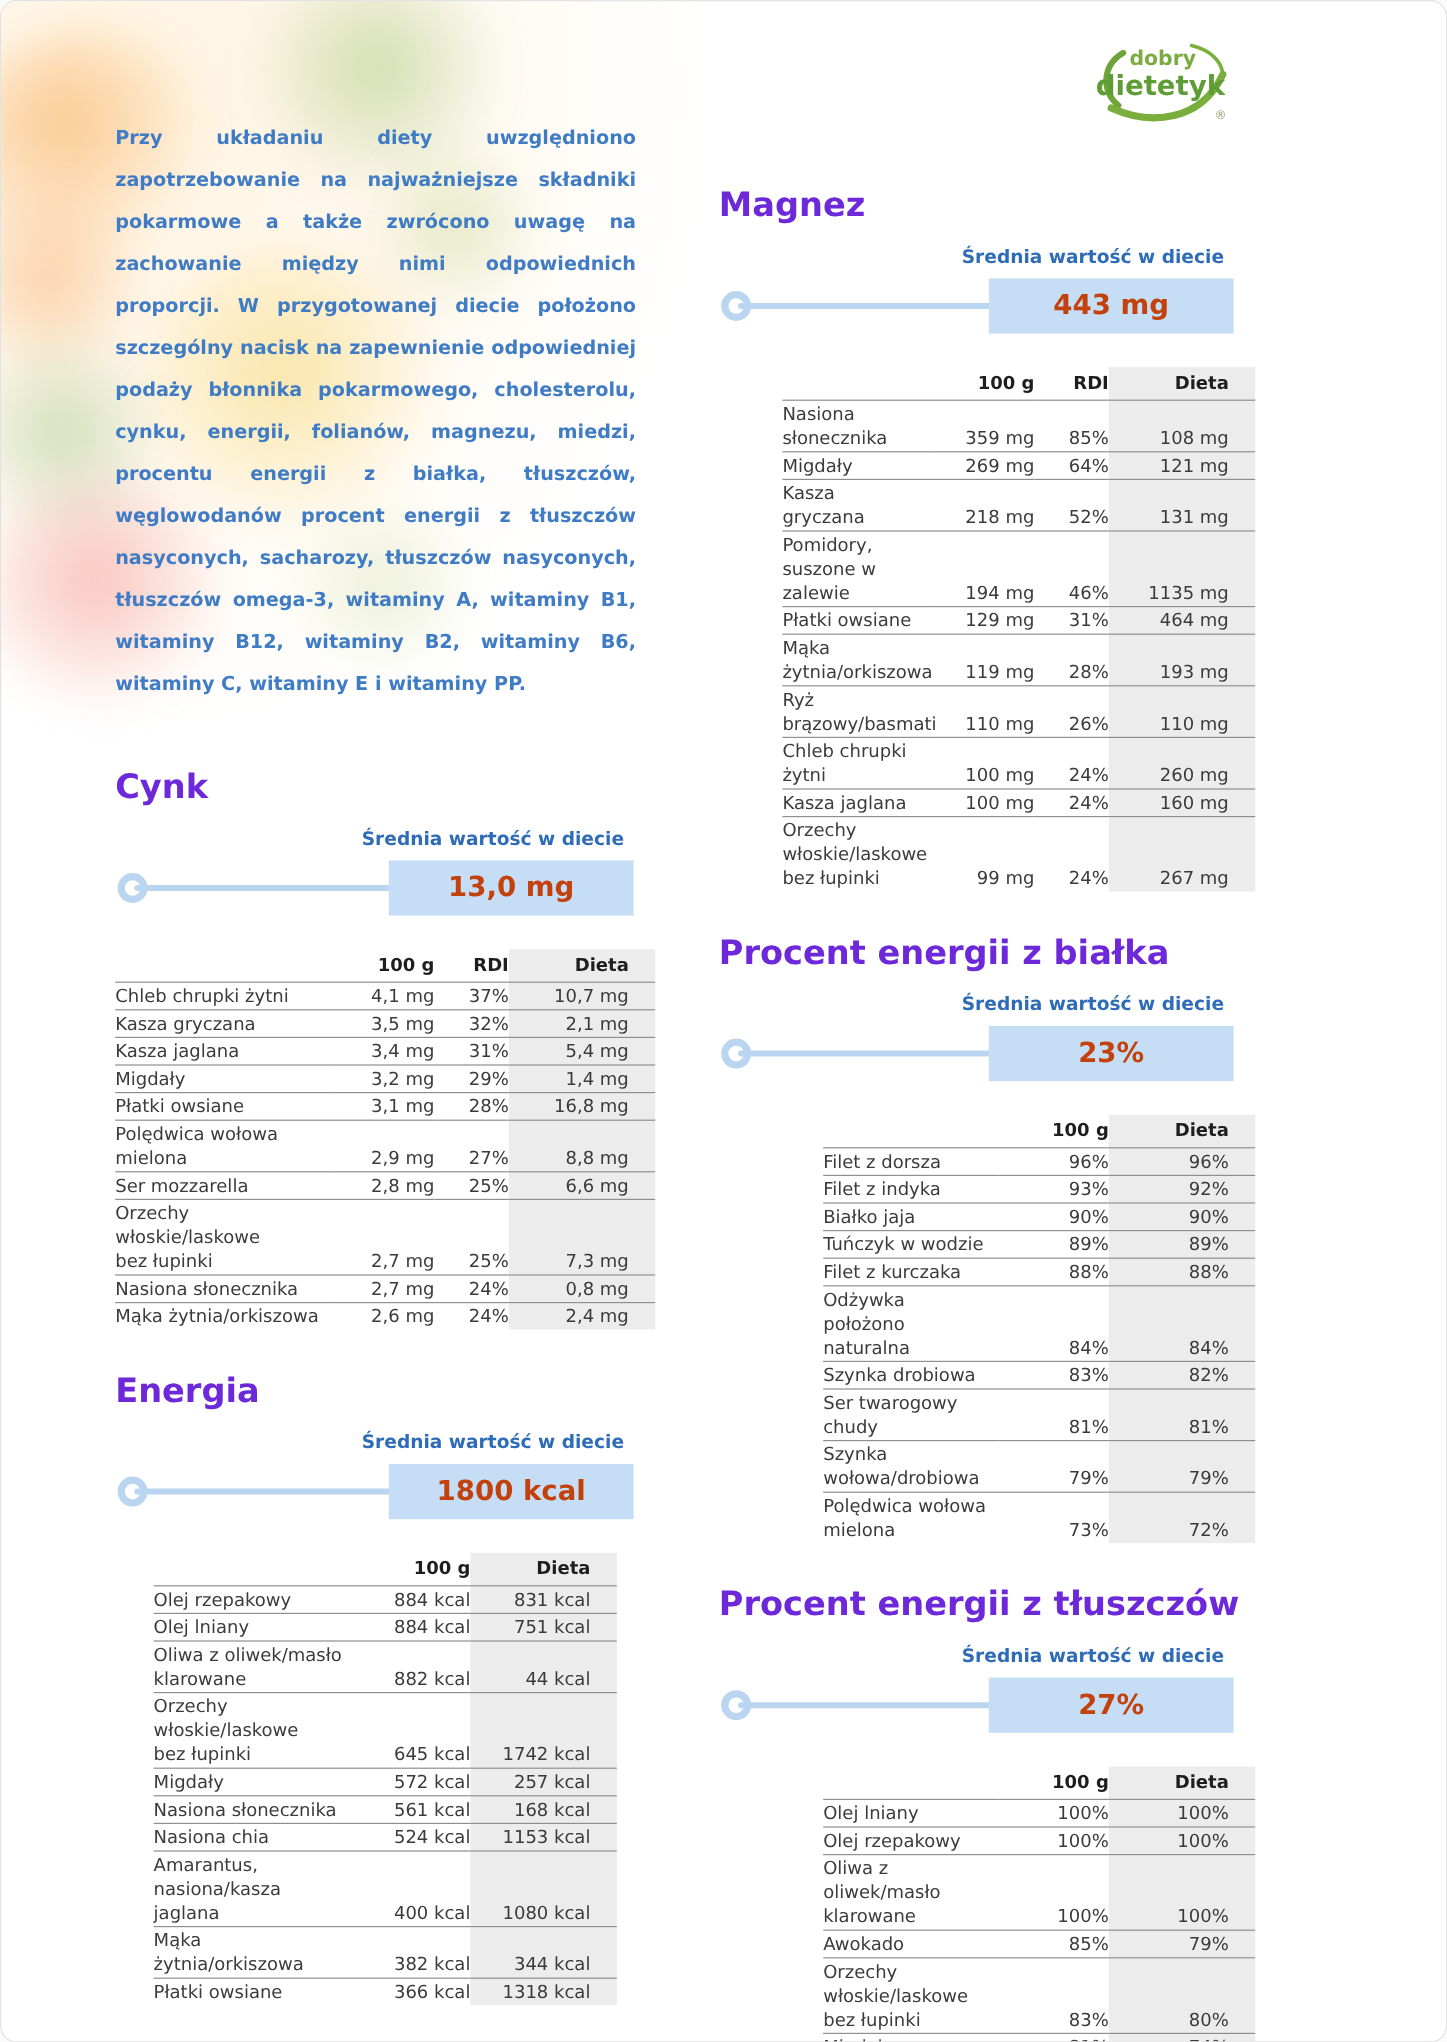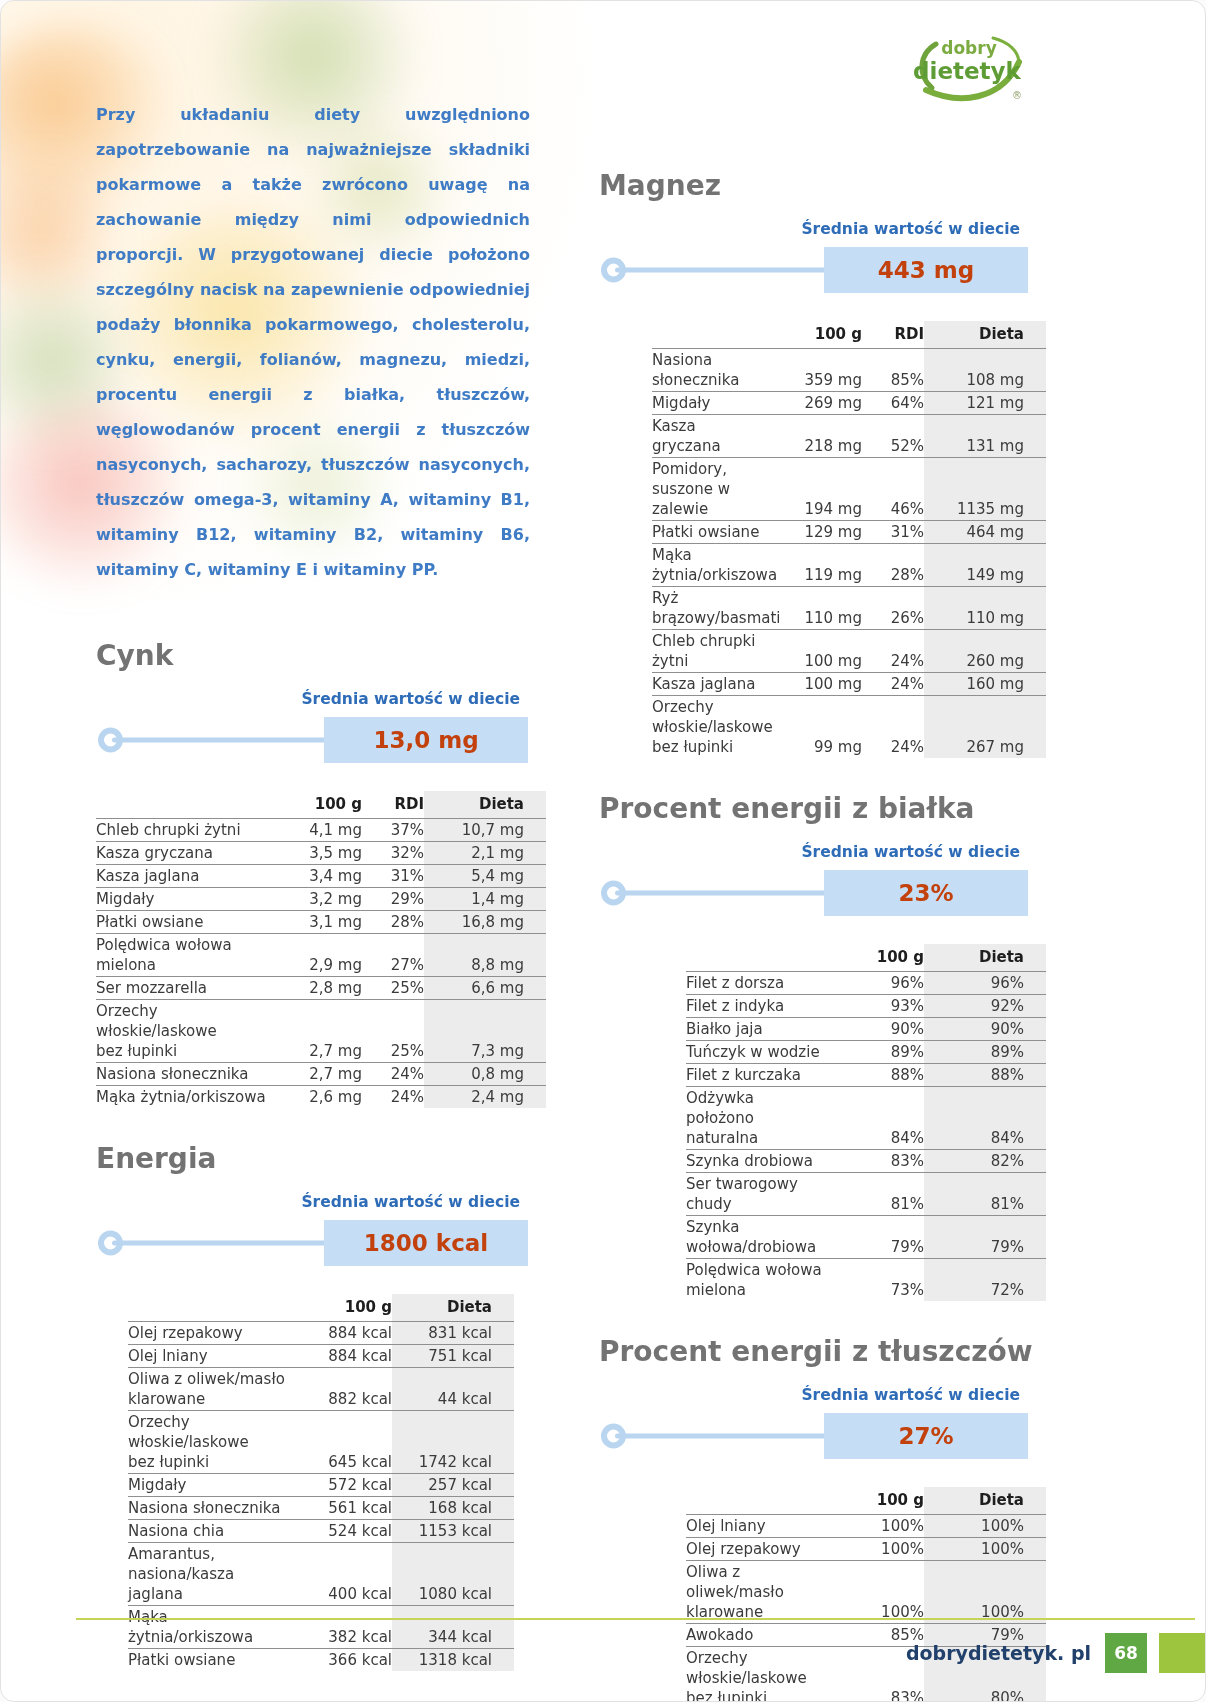--- a/index.html
+++ b/index.html
@@ -34,21 +34,21 @@
   .content{position:relative;z-index:1;display:flex;padding-left:95px;}
   .col-left{width:450px;padding-top:96px;}
   .col-right{width:447px;padding-top:148px;margin-left:53px;}
 
   .intro{
     margin:0 16px 48px 0;
     color:#3f7cc5;font-weight:700;font-size:16px;line-height:35px;
     text-align:justify;
   }
   .sec{margin-bottom:30px;}
-  .sec h2{margin:16px 0 14px 0;color:#737373;font-size:28px;font-weight:700;line-height:42px;}
+  .sec h2{margin:1px 0 14px 0;color:#6d28d9;font-size:28px;font-weight:700;line-height:42px;}
   .avg-label{color:#2e6cb8;font-weight:700;font-size:15.5px;text-align:right;padding-right:26px;margin-bottom:10px;line-height:16px;}
 
   .indicator{position:relative;height:46px;margin:0 0 28px 0;}
   .dot{position:absolute;left:2px;top:50%;transform:translateY(-50%);
     width:13px;height:13px;border:6px solid #b9d5ef;border-radius:50%;background:#fff;}
   .bar{position:absolute;left:16px;right:216px;top:50%;transform:translateY(-50%);
     height:5px;background:#b9d5ef;border-radius:3px;}
   .avgbox{position:absolute;right:18px;top:0;width:204px;height:46px;background:#c6def5;
     display:flex;align-items:center;justify-content:center;
     font-size:23px;font-weight:700;color:#c2410c;}
@@ -317,21 +317,21 @@
               <tr>
                 <td class="name">Płatki owsiane</td>
                 <td>129 mg</td>
                 <td>31%</td>
                 <td class="dieta">464 mg</td>
               </tr>
               <tr>
                 <td class="name">Mąka żytnia/orkiszowa</td>
                 <td>119 mg</td>
                 <td>28%</td>
-                <td class="dieta">149 mg</td>
+                <td class="dieta">193 mg</td>
               </tr>
               <tr>
                 <td class="name">Ryż brązowy/basmati</td>
                 <td>110 mg</td>
                 <td>26%</td>
                 <td class="dieta">110 mg</td>
               </tr>
               <tr>
                 <td class="name">Chleb chrupki żytni</td>
                 <td>100 mg</td>
@@ -481,22 +481,14 @@
                 <td>77%</td>
                 <td class="dieta">77%</td>
               </tr>
             </tbody>
           </table>
       </section>
     </div>
 
   </div>
 
-  <div class="footer">
-    <div class="footer-line"></div>
-    <div class="footer-row">
-      <span class="site">dobrydietetyk. pl</span>
-      <span class="pagebox">68</span>
-      <span class="greenbox"></span>
-    </div>
-  </div>
 
 </div>
 
 </body></html>

